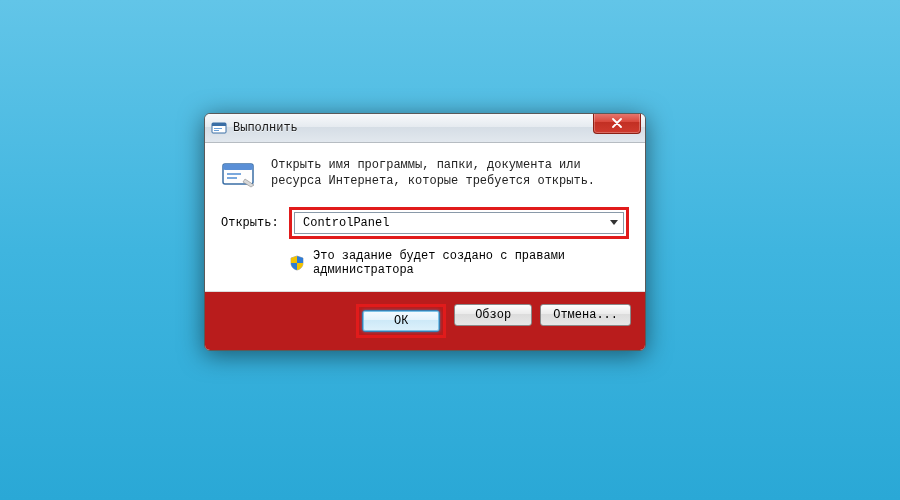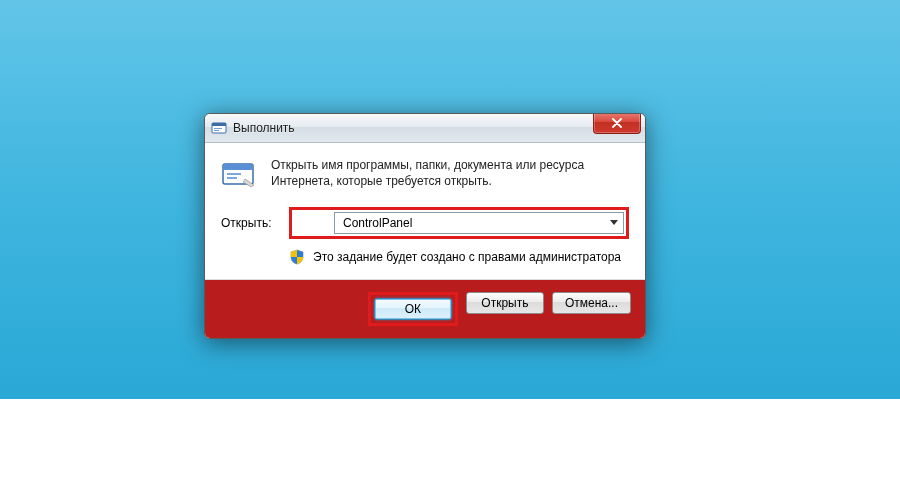--- a/index.html
+++ b/index.html
@@ -6,23 +6,24 @@
     margin: 0;
     padding: 0;
     width: 900px;
     height: 500px;
     overflow: hidden;
     font-family: "Segoe UI", Tahoma, sans-serif;
     font-size: 12px;
   }
   .desktop {
     width: 900px;
-    height: 399px;
+    height: 500px;
     background: linear-gradient(180deg, #62c5e8 0%, #3fb5df 50%, #2aa8d6 100%);
     position: relative;
+    font-family: Liberation Mono, monospace;
   }
   .window {
     position: absolute;
     left: 204px;
     top: 113px;
     width: 440px;
     background: #ececec;
     border: 1px solid #5a5a5a;
     border-radius: 6px;
     box-shadow: 0 4px 25px rgba(0,0,0,0.5), 0 0 0 1px rgba(255,255,255,0.15) inset;
@@ -104,21 +105,20 @@
     flex-grow: 1;
   }
   .combo {
     display: flex;
     align-items: center;
     height: 22px;
     border: 1px solid #8a9aa9;
     background: #fff;
     padding: 0 4px 0 6px;
     box-sizing: border-box;
-    margin-left: 40px;
   }
   .combo-input {
     border: none;
     outline: none;
     font-family: inherit;
     font-size: 12px;
     flex-grow: 1;
     background: transparent;
     color: #000;
   }
@@ -234,21 +234,21 @@
         </span>
         <span class="shield-text">Это задание будет создано с правами администратора</span>
       </div>
     </div>
 
     <div class="button-bar">
       <span class="btn-outer highlight">
         <button class="btn default">ОК</button>
       </span>
       <span class="btn-outer">
-        <button class="btn">Открыть</button>
+        <button class="btn">Обзор</button>
       </span>
       <span class="btn-outer">
         <button class="btn">Отмена...</button>
       </span>
     </div>
 
   </div>
 </div>
 
 </body></html>

